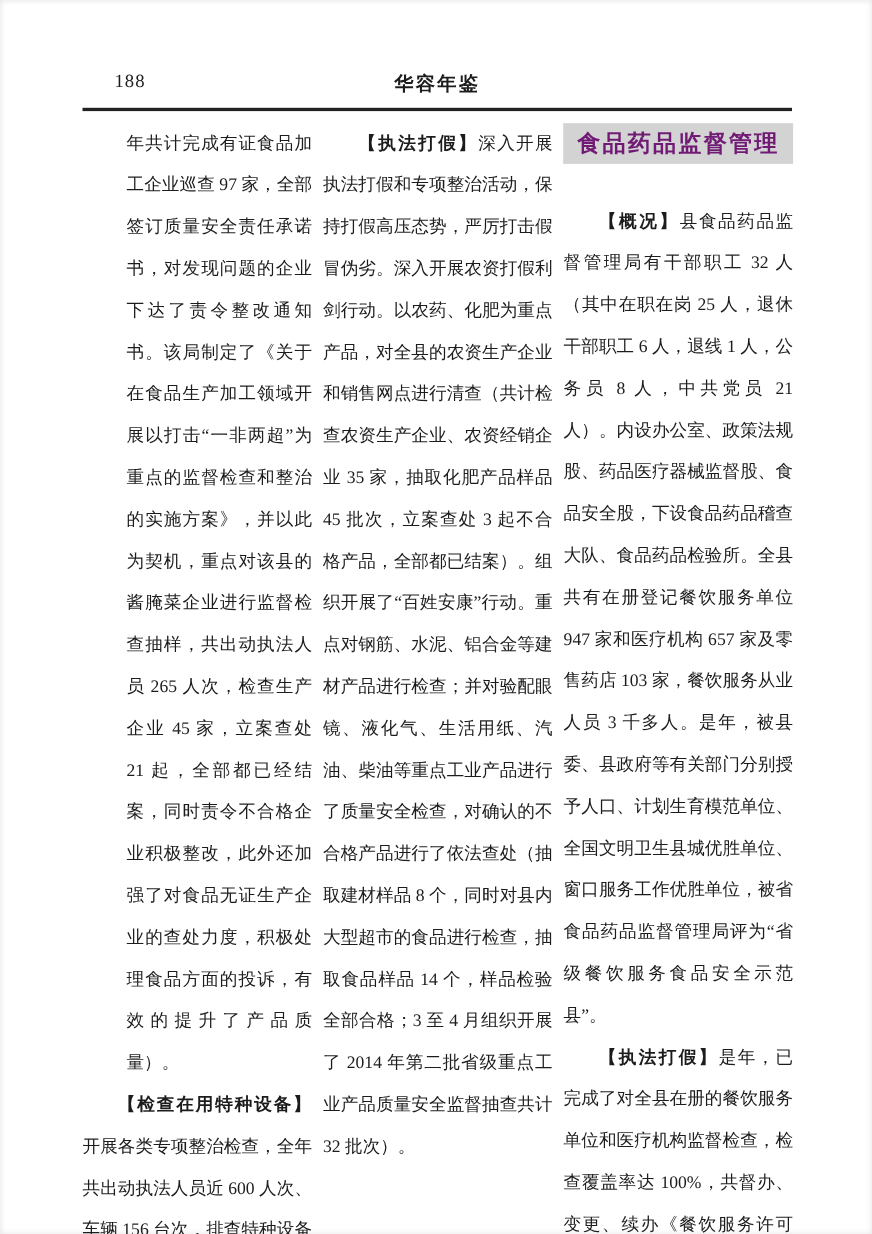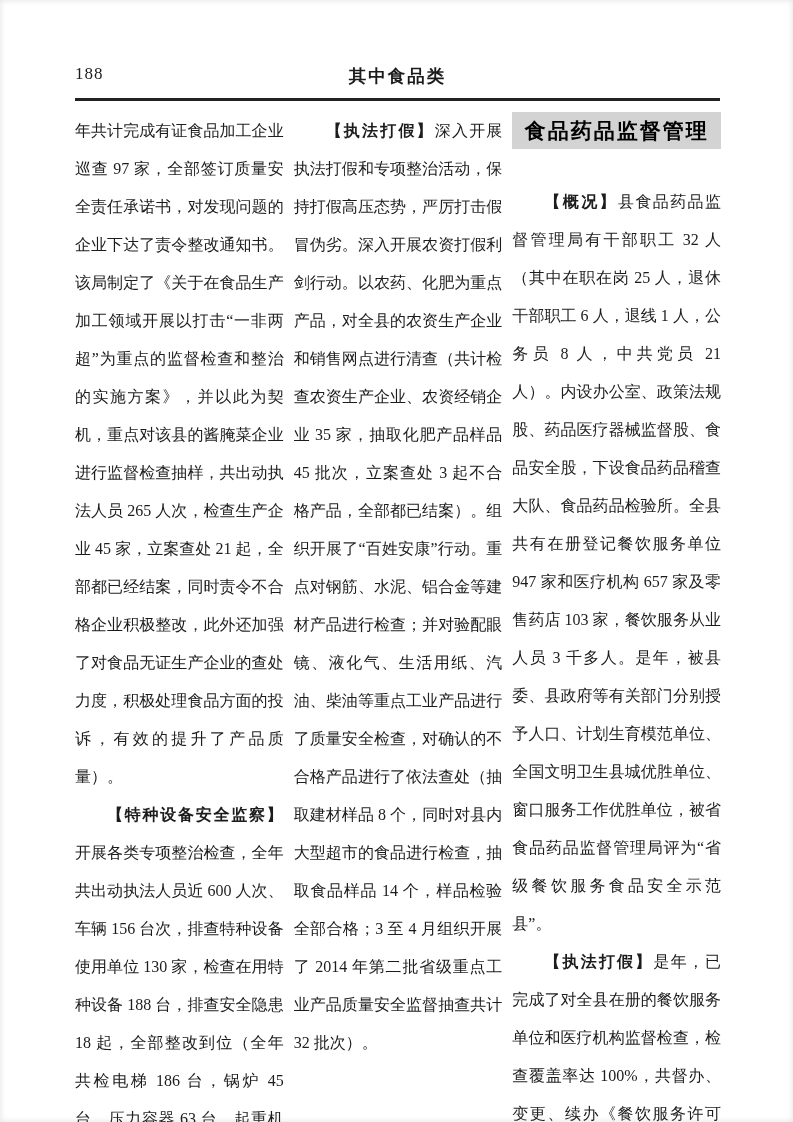--- a/index.html
+++ b/index.html
@@ -20,21 +20,21 @@
   }
   .page-header {
     position: absolute;
     top: 60px;
     left: 75px;
     width: 645px;
     height: 32px;
   }
   .page-number {
     position: absolute;
-    left: 0;
+    left: 29px;
     top: 4px;
     font-size: 17px;
     letter-spacing: 1px;
   }
   .header-title {
     position: absolute;
     left: 0;
     right: 0;
     top: 4px;
     text-align: center;
@@ -64,56 +64,57 @@
   }
   .para {
     margin: 0;
     font-size: 16px;
     line-height: 38px;
     text-align: justify;
     text-indent: 2em;
   }
   .para.no-indent {
     text-indent: 0;
+    margin-left: 40px;
   }
   .para-head {
     font-family: Liberation Serif, serif;
     font-weight: 700;
     letter-spacing: 1px;
   }
   .section-title-box {
     box-sizing: border-box;
     height: 37px;
     background: #d3d3d3;
     text-align: center;
     line-height: 37px;
     font-family: "Liberation Sans", "DejaVu Sans", sans-serif;
     font-weight: 700;
     font-size: 21px;
     letter-spacing: 2px;
-    color: #000000;
+    color: #701a75;
     margin-bottom: 34px;
   }
 </style>
 </head>
 <body>
 
 <div class="page">
 
   <header class="page-header">
     <span class="page-number">188</span>
-    <span class="header-title">其中食品类</span>
+    <span class="header-title">华容年鉴</span>
   </header>
   <div class="header-rule"></div>
 
   <main class="columns">
 
     <section class="column">
       <p class="para no-indent"><span class="para-text">年共计完成有证食品加工企业巡查 97 家，全部签订质量安全责任承诺书，对发现问题的企业下达了责令整改通知书。该局制定了《关于在食品生产加工领域开展以打击“一非两超”为重点的监督检查和整治的实施方案》，并以此为契机，重点对该县的酱腌菜企业进行监督检查抽样，共出动执法人员 265 人次，检查生产企业 45 家，立案查处 21 起，全部都已经结案，同时责令不合格企业积极整改，此外还加强了对食品无证生产企业的查处力度，积极处理食品方面的投诉，有效的提升了产品质量）。</span></p>
-      <p class="para"><span class="para-head">【特种设备安全监察】</span><span class="para-text">开展各类专项整治检查，全年共出动执法人员近 600 人次、车辆 156 台次，排查特种设备使用单位 130 家，检查在用特种设备 188 台，排查安全隐患 18 起，全部整改到位（全年共检电梯 186 台，锅炉 45 台，压力容器 63 台，起重机械 26 台，厂内机动车辆 22 台，液化石油气钢瓶 11000 余只，报废“螺丝瓶”3000 余只）。</span></p>
+      <p class="para"><span class="para-head">【检查在用特种设备】</span><span class="para-text">开展各类专项整治检查，全年共出动执法人员近 600 人次、车辆 156 台次，排查特种设备使用单位 130 家，检查在用特种设备 188 台，排查安全隐患 18 起，全部整改到位（全年共检电梯 186 台，锅炉 45 台，压力容器 63 台，起重机械 26 台，厂内机动车辆 22 台，液化石油气钢瓶 11000 余只，报废“螺丝瓶”3000 余只）。</span></p>
 
     </section>
 
     <section class="column">
       <p class="para"><span class="para-head">【执法打假】</span><span class="para-text">深入开展执法打假和专项整治活动，保持打假高压态势，严厉打击假冒伪劣。深入开展农资打假利剑行动。以农药、化肥为重点产品，对全县的农资生产企业和销售网点进行清查（共计检查农资生产企业、农资经销企业 35 家，抽取化肥产品样品 45 批次，立案查处 3 起不合格产品，全部都已结案）。组织开展了“百姓安康”行动。重点对钢筋、水泥、铝合金等建材产品进行检查；并对验配眼镜、液化气、生活用纸、汽油、柴油等重点工业产品进行了质量安全检查，对确认的不合格产品进行了依法查处（抽取建材样品 8 个，同时对县内大型超市的食品进行检查，抽取食品样品 14 个，样品检验全部合格；3 至 4 月组织开展了 2014 年第二批省级重点工业产品质量安全监督抽查共计 32 批次）。</span></p>
 
     </section>
 
     <section class="column">
       <div class="section-title-box">食品药品监督管理</div>

